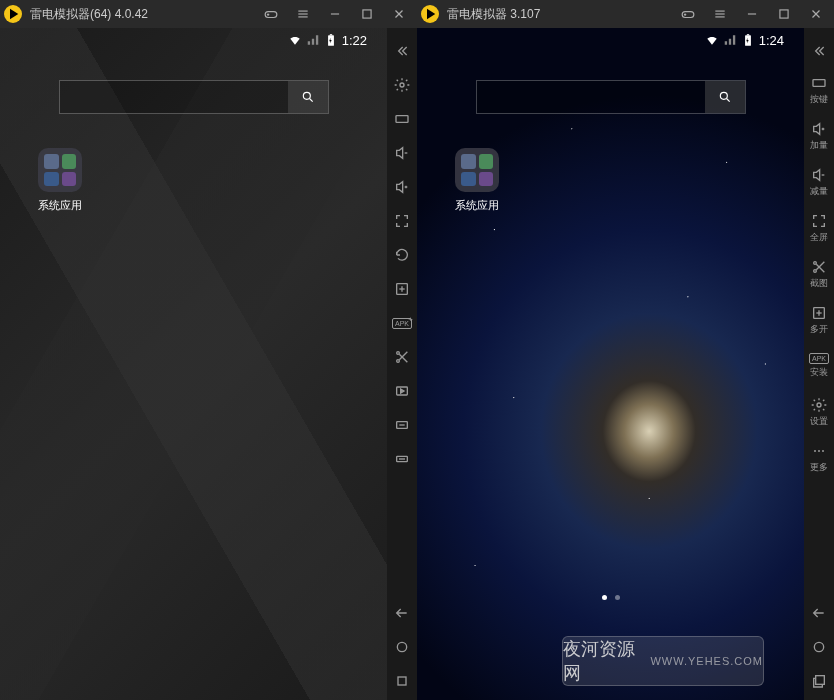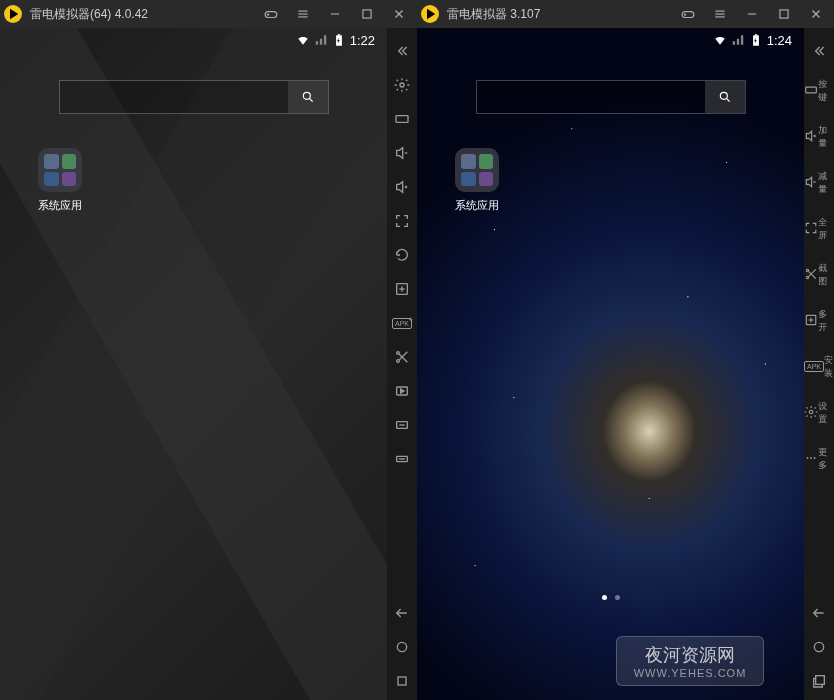--- a/index.html
+++ b/index.html
@@ -104,21 +104,21 @@
         radial-gradient(1px 1px at 90% 50%, #fff, transparent),
         radial-gradient(1px 1px at 40% 15%, #ddd, transparent),
         radial-gradient(1px 1px at 70% 40%, #fff, transparent),
         radial-gradient(1px 1px at 25% 55%, #eee, transparent);
     }
 
     
     .status-bar {
       position: absolute;
       top: 0;
-      right: 4px;
+      right: 12px;
       height: 24px;
       display: flex;
       align-items: center;
       gap: 4px;
       padding-right: 8px;
       color: #fff;
       z-index: 10;
     }
     .status-bar svg { width: 14px; height: 14px; }
     .status-time { font-size: 13px; font-weight: 500; }
@@ -207,21 +207,21 @@
       background: #1a1a1a;
       display: flex;
       flex-direction: column;
       align-items: center;
       padding-top: 8px;
     }
     .sidebar-item {
       width: 30px;
       height: 30px;
       display: flex;
-      flex-direction: row;
+      flex-direction: column;
       align-items: center;
       justify-content: center;
       color: #999;
       cursor: pointer;
       margin-bottom: 4px;
     }
     .sidebar-item svg { width: 16px; height: 16px; }
     .sidebar-item-labeled {
       height: 40px;
       margin-bottom: 6px;
@@ -245,27 +245,27 @@
       top: -4px;
       right: -2px;
       font-size: 8px;
     }
 
     
     .watermark {
       position: absolute;
       bottom: 14px;
       right: 40px;
-      width: 148px;
+      width: 202px;
       height: 50px;
       background: rgba(200,200,200,0.15);
       border: 1px solid rgba(200,200,200,0.3);
       border-radius: 6px;
       display: flex;
-      flex-direction: column;
+      flex-direction: row;
       align-items: center;
       justify-content: center;
       z-index: 20;
     }
     .watermark-title {
       font-family: "STKaiti", "KaiTi", serif;
       font-size: 18px;
       color: rgba(220,220,220,0.9);
     }
     .watermark-url {

